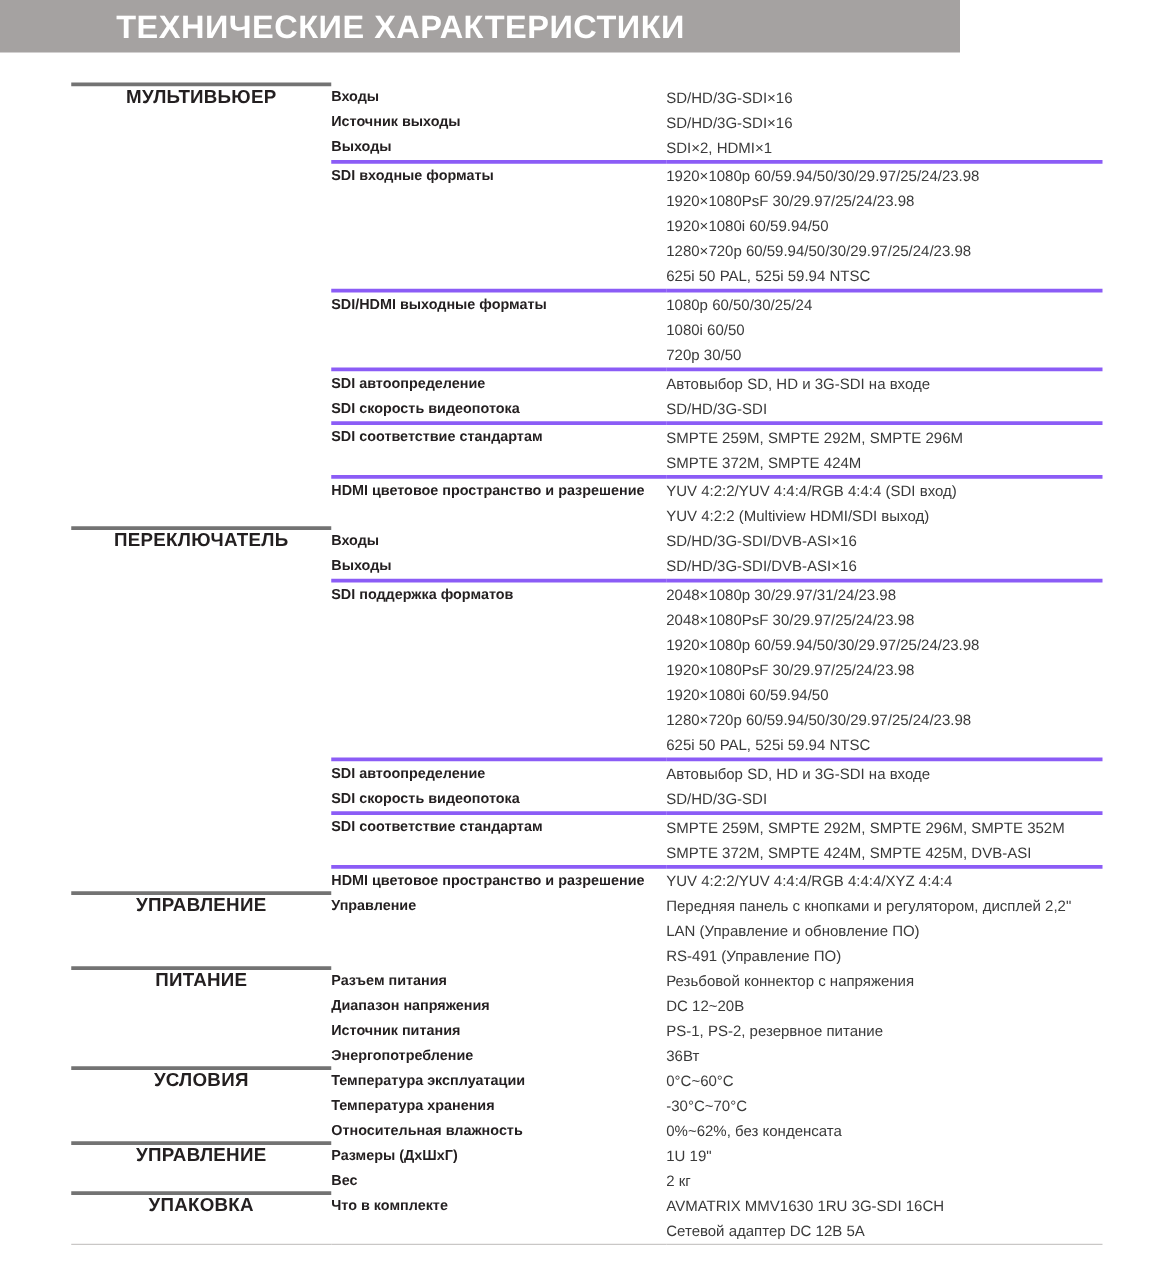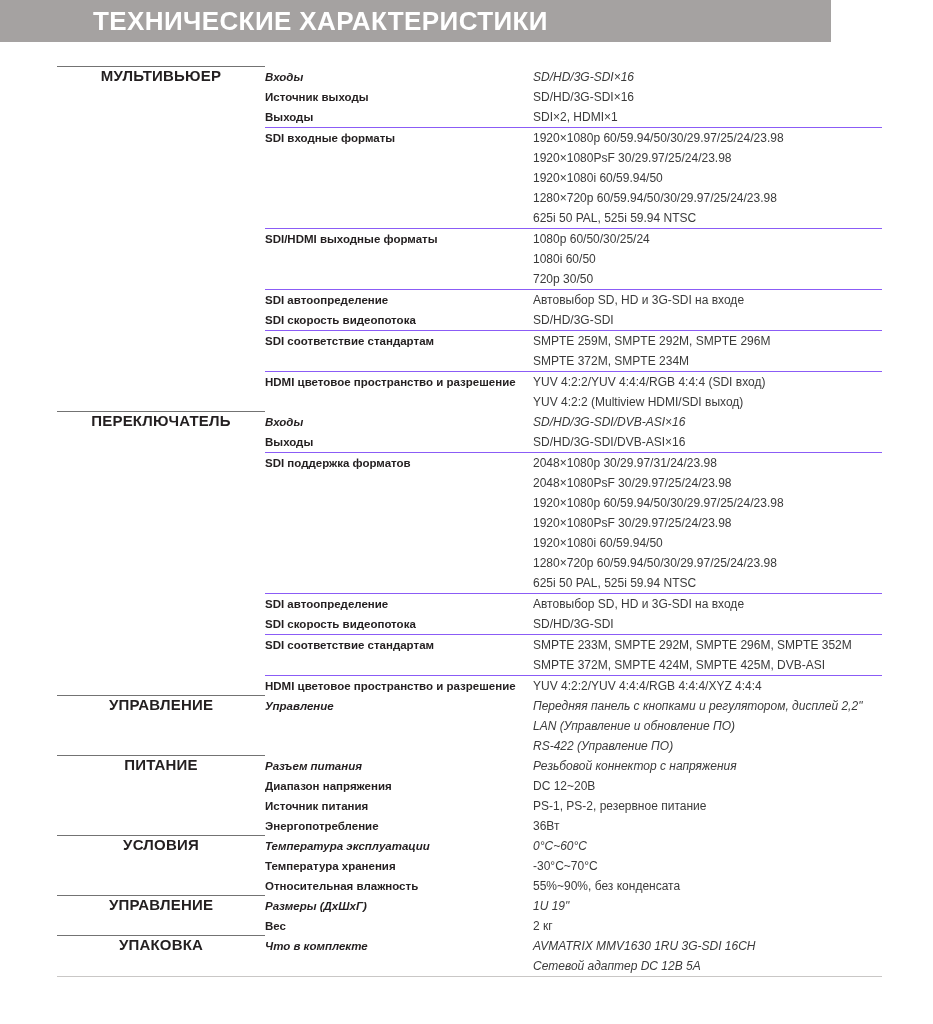--- a/index.html
+++ b/index.html
@@ -12,21 +12,21 @@
     width: 933px;
     height: 1024px;
     font-family: "Liberation Sans", "DejaVu Sans", sans-serif;
     color: #231f20;
     overflow: hidden;
     position: relative;
   }
 
   
   .banner {
-    width: 831px;
+    width: 768px;
     height: 42px;
     background: #a5a2a1;
     display: flex;
     align-items: center;
     box-sizing: border-box;
     padding-left: 93px;
   }
   .banner-title {
     color: #ffffff;
     font-size: 26px;
@@ -65,30 +65,29 @@
     font-size: 15px;
     font-weight: bold;
     color: #231f20;
     letter-spacing: 0.2px;
     padding-right: 6px;
     white-space: nowrap;
   }
 
   
   .sec-top td {
-    border-top: 1px solid #737373;
+    border-top: 3px solid #737373;
   }
   tr.grp td.lbl,
   tr.grp td.val {
-    border-top: 1px solid #8b5cf6;
+    border-top: 3px solid #8b5cf6;
   }
   tr.first-in-sec td.lbl,
   tr.first-in-sec td.val {
     border-top: none;
-    font-style: italic;
   }
 
   td.lbl {
     font-size: 11.5px;
     font-weight: bold;
     color: #231f20;
     padding: 3px 10px 3px 11px;
     line-height: 17px;
   }
   td.val {
@@ -196,21 +195,21 @@
           <td class="val">
             <span class="vline">SD/HD/3G-SDI</span>
           </td>
         </tr>
         <tr class="grp">
           <td class="lbl">
             <span class="lline">SDI соответствие стандартам</span>
           </td>
           <td class="val">
             <span class="vline">SMPTE 259M, SMPTE 292M, SMPTE 296M</span>
-            <span class="vline">SMPTE 372M, SMPTE 234M</span>
+            <span class="vline">SMPTE 372M, SMPTE 424M</span>
           </td>
         </tr>
         <tr class="grp">
           <td class="lbl">
             <span class="lline">HDMI цветовое пространство и разрешение</span>
           </td>
           <td class="val">
             <span class="vline">YUV 4:2:2/YUV 4:4:4/RGB 4:4:4 (SDI вход)</span>
             <span class="vline">YUV 4:2:2 (Multiview HDMI/SDI выход)</span>
           </td>
@@ -260,41 +259,41 @@
           </td>
           <td class="val">
             <span class="vline">SD/HD/3G-SDI</span>
           </td>
         </tr>
         <tr class="grp">
           <td class="lbl">
             <span class="lline">SDI соответствие стандартам</span>
           </td>
           <td class="val">
-            <span class="vline">SMPTE 233M, SMPTE 292M, SMPTE 296M, SMPTE 352M</span>
+            <span class="vline">SMPTE 259M, SMPTE 292M, SMPTE 296M, SMPTE 352M</span>
             <span class="vline">SMPTE 372M, SMPTE 424M, SMPTE 425M, DVB-ASI</span>
           </td>
         </tr>
         <tr class="grp">
           <td class="lbl">
             <span class="lline">HDMI цветовое пространство и разрешение</span>
           </td>
           <td class="val">
             <span class="vline">YUV 4:2:2/YUV 4:4:4/RGB 4:4:4/XYZ 4:4:4</span>
           </td>
         </tr>
         <tr class="grp sec-top first-in-sec">
           <td class="section-name" rowspan="1">УПРАВЛЕНИЕ</td>
           <td class="lbl">
             <span class="lline">Управление</span>
           </td>
           <td class="val">
             <span class="vline">Передняя панель с кнопками и регулятором, дисплей 2,2"</span>
             <span class="vline">LAN (Управление и обновление ПО)</span>
-            <span class="vline">RS-422 (Управление ПО)</span>
+            <span class="vline">RS-491 (Управление ПО)</span>
           </td>
         </tr>
         <tr class="grp sec-top first-in-sec">
           <td class="section-name" rowspan="4">ПИТАНИЕ</td>
           <td class="lbl">
             <span class="lline">Разъем питания</span>
           </td>
           <td class="val">
             <span class="vline">Резьбовой коннектор с напряжения</span>
           </td>
@@ -338,21 +337,21 @@
           </td>
           <td class="val">
             <span class="vline">-30°C~70°C</span>
           </td>
         </tr>
         <tr>
           <td class="lbl">
             <span class="lline">Относительная влажность</span>
           </td>
           <td class="val">
-            <span class="vline">55%~90%, без конденсата</span>
+            <span class="vline">0%~62%, без конденсата</span>
           </td>
         </tr>
         <tr class="grp sec-top first-in-sec">
           <td class="section-name" rowspan="2">УПРАВЛЕНИЕ</td>
           <td class="lbl">
             <span class="lline">Размеры (ДхШхГ)</span>
           </td>
           <td class="val">
             <span class="vline">1U 19"</span>
           </td>

